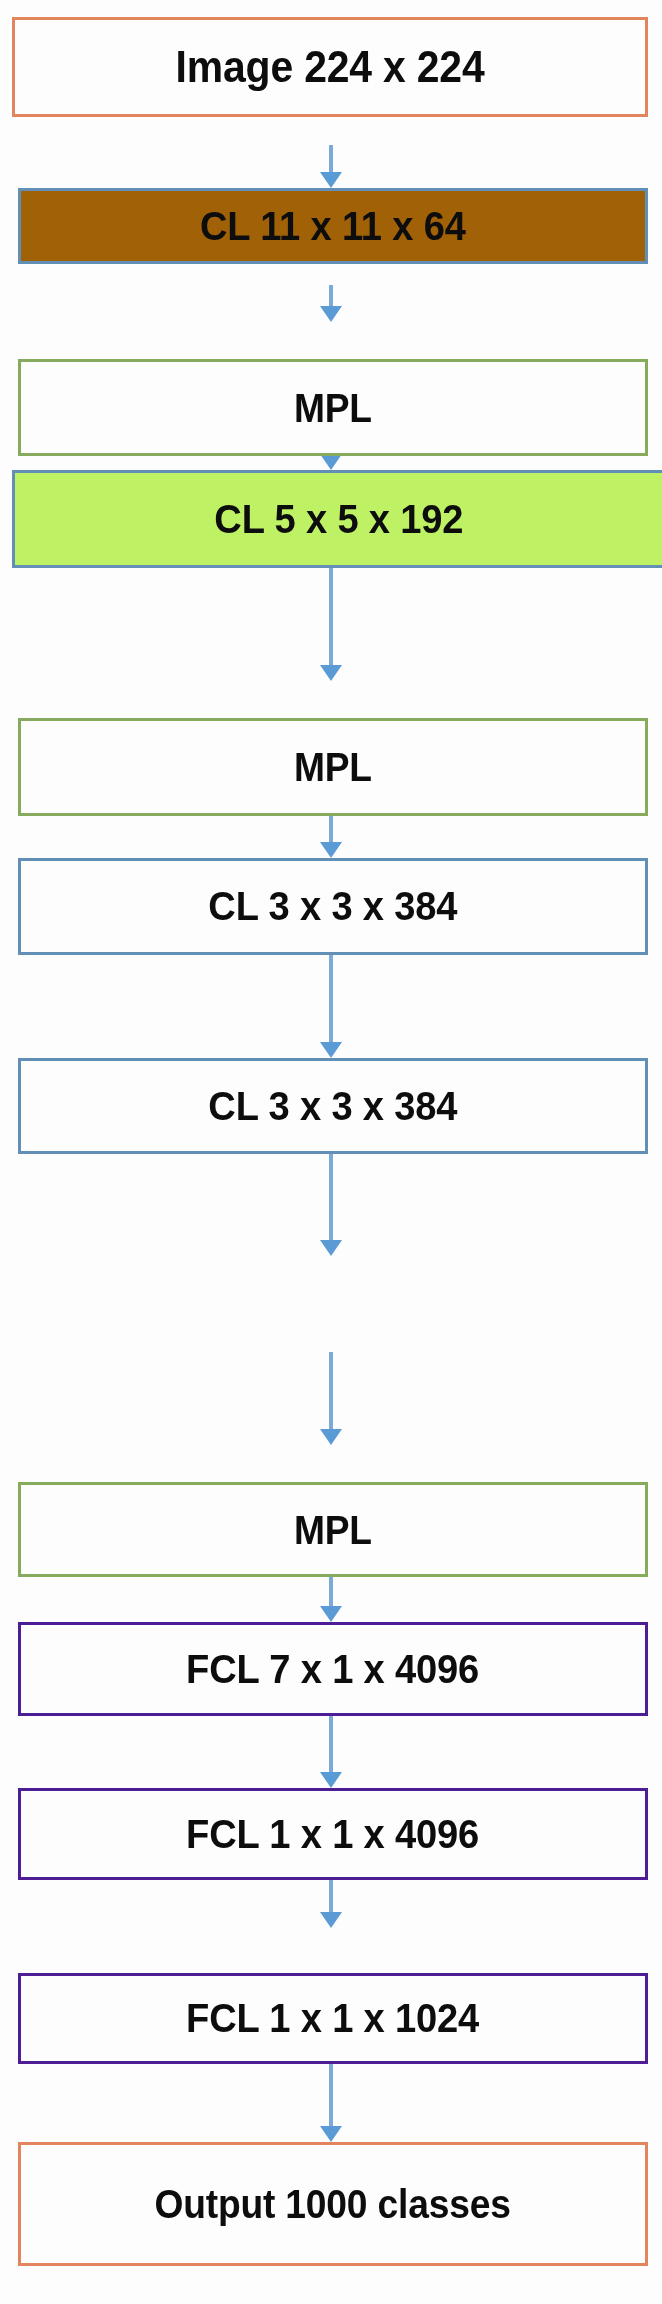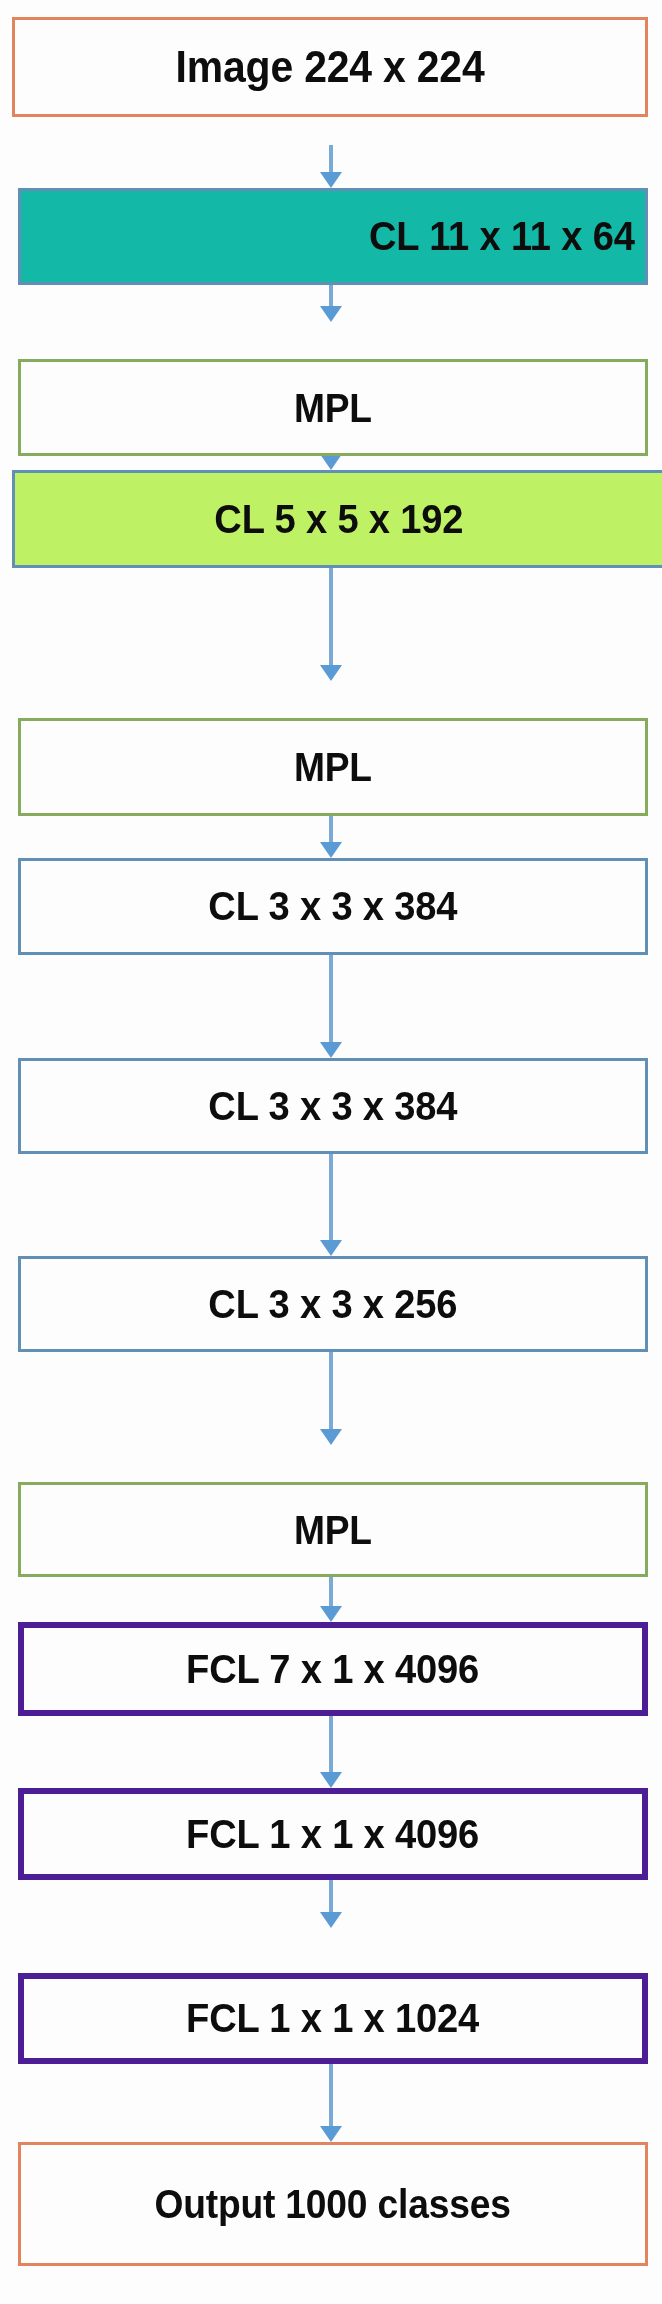--- a/index.html
+++ b/index.html
@@ -38,21 +38,21 @@
     line-height: 1;
     transform: scaleX(0.93);
     white-space: nowrap;
   }
 
   
   .node.image   { border: 3px solid #E2855F; }
   .node.output  { border: 3px solid #E2855F; }
   .node.conv    { border: 3px solid #628FB5; }
   .node.pool    { border: 3px solid #87AB5D; margin-top: 37px; }
-  .node.fc      { border: 6px solid #4c1d95; text-align: center; }
+  .node.fc      { border: 3px solid #4c1d95; text-align: center; }
 
   
   .connector {
     position: relative;
     display: flex;
     justify-content: center;
     align-items: flex-start;
     pointer-events: none;
   }
   .connector .stem {
@@ -118,40 +118,37 @@
       <div class="stem" style="left: 18px; height: 34px; background: rgb(124, 170, 214);"></div>
       <div class="head" style="left: 9px; top: 32px; border-top-width: 16px; border-top-color: rgb(91, 155, 213);"></div>
     </div>
     <div class="connector" style="position: absolute; left: 311px; top: 2019px; width: 40px; height: 123px;">
       <div class="stem" style="left: 18px; height: 109px; background: rgb(124, 170, 214);"></div>
       <div class="head" style="left: 9px; top: 107px; border-top-width: 16px; border-top-color: rgb(91, 155, 213);"></div>
     </div>
     <div class="node image" style="position: absolute; left: 12px; top: 17px; width: 636px; height: 100px; background: rgb(253, 253, 253);">
       <span class="node-label" style="font-size: 44px; color: rgb(13, 13, 13);">Image 224 x 224</span>
     </div>
-    <div class="node conv" style="position: absolute; left: 18px; top: 188px; width: 630px; height: 97px; background: #14b8a6; justify-content: flex-end;">
+    <div class="node conv" style="position: absolute; left: 18px; top: 188px; width: 630px; height: 76px; background: #a16207;">
       <span class="node-label" style="font-size: 41px; color: rgb(13, 13, 13);">CL 11 x 11 x 64</span>
     </div>
     <div class="node pool" style="position: absolute; left: 18px; top: 322px; width: 630px; height: 97px; background: rgb(253, 253, 253);">
       <span class="node-label" style="font-size: 40px; color: rgb(13, 13, 13);">MPL</span>
     </div>
     <div class="node conv" style="position: absolute; left: 12px; top: 470px; width: 654px; height: 98px; background: #bef264;">
       <span class="node-label" style="font-size: 41px; color: rgb(13, 13, 13);">CL 5 x 5 x 192</span>
     </div>
     <div class="node pool" style="position: absolute; left: 18px; top: 681px; width: 630px; height: 98px; background: rgb(253, 253, 253);">
       <span class="node-label" style="font-size: 40px; color: rgb(13, 13, 13);">MPL</span>
     </div>
     <div class="node conv" style="position: absolute; left: 18px; top: 858px; width: 630px; height: 97px; background: rgb(253, 253, 253);">
       <span class="node-label" style="font-size: 41px; color: rgb(13, 13, 13);">CL 3 x 3 x 384</span>
     </div>
     <div class="node conv" style="position: absolute; left: 18px; top: 1058px; width: 630px; height: 96px; background: rgb(253, 253, 253);">
       <span class="node-label" style="font-size: 41px; color: rgb(13, 13, 13);">CL 3 x 3 x 384</span>
-    </div>
-    <div class="node conv" style="position: absolute; left: 18px; top: 1256px; width: 630px; height: 96px; background: rgb(253, 253, 253);">
-      <span class="node-label" style="font-size: 41px; color: rgb(13, 13, 13);">CL 3 x 3 x 256</span>
     </div>
     <div class="node pool" style="position: absolute; left: 18px; top: 1445px; width: 630px; height: 95px; background: rgb(253, 253, 253);">
       <span class="node-label" style="font-size: 40px; color: rgb(13, 13, 13);">MPL</span>
     </div>
     <div class="node fc" style="position: absolute; left: 18px; top: 1622px; width: 630px; height: 94px; background: rgb(253, 253, 253);">
       <span class="node-label" style="font-size: 41px; color: rgb(13, 13, 13);">FCL 7 x 1 x 4096</span>
     </div>
     <div class="node fc" style="position: absolute; left: 18px; top: 1788px; width: 630px; height: 92px; background: rgb(253, 253, 253);">
       <span class="node-label" style="font-size: 41px; color: rgb(13, 13, 13);">FCL 1 x 1 x 4096</span>
     </div>

